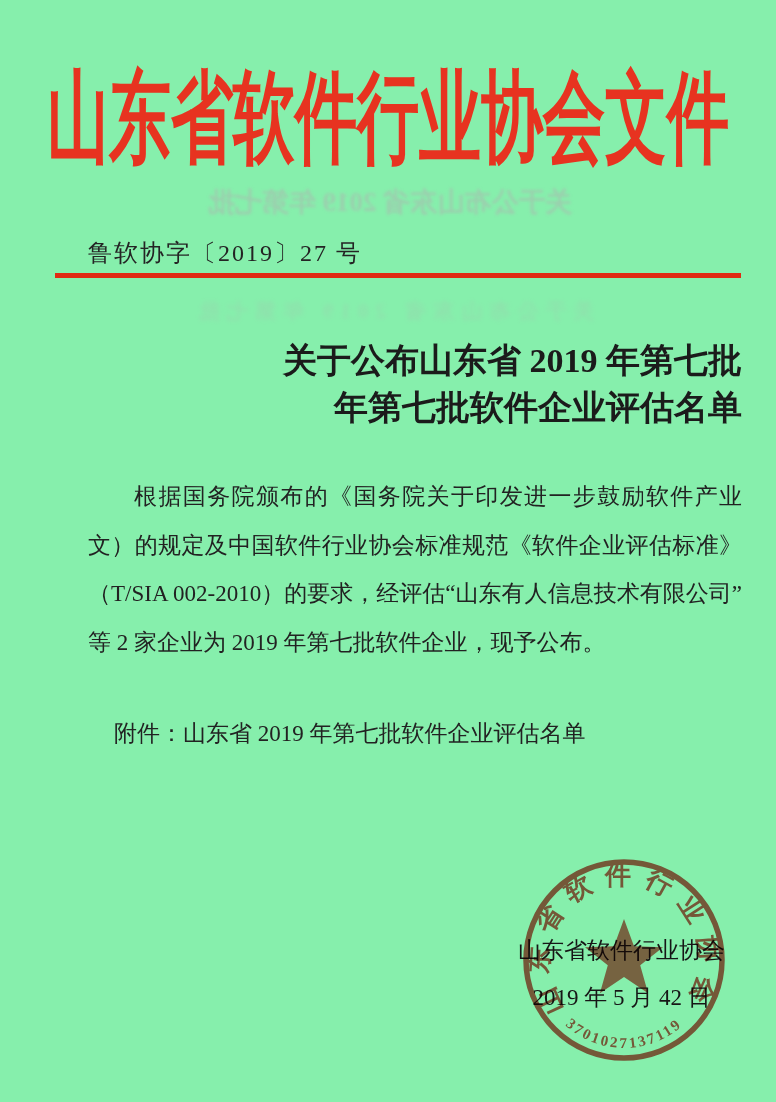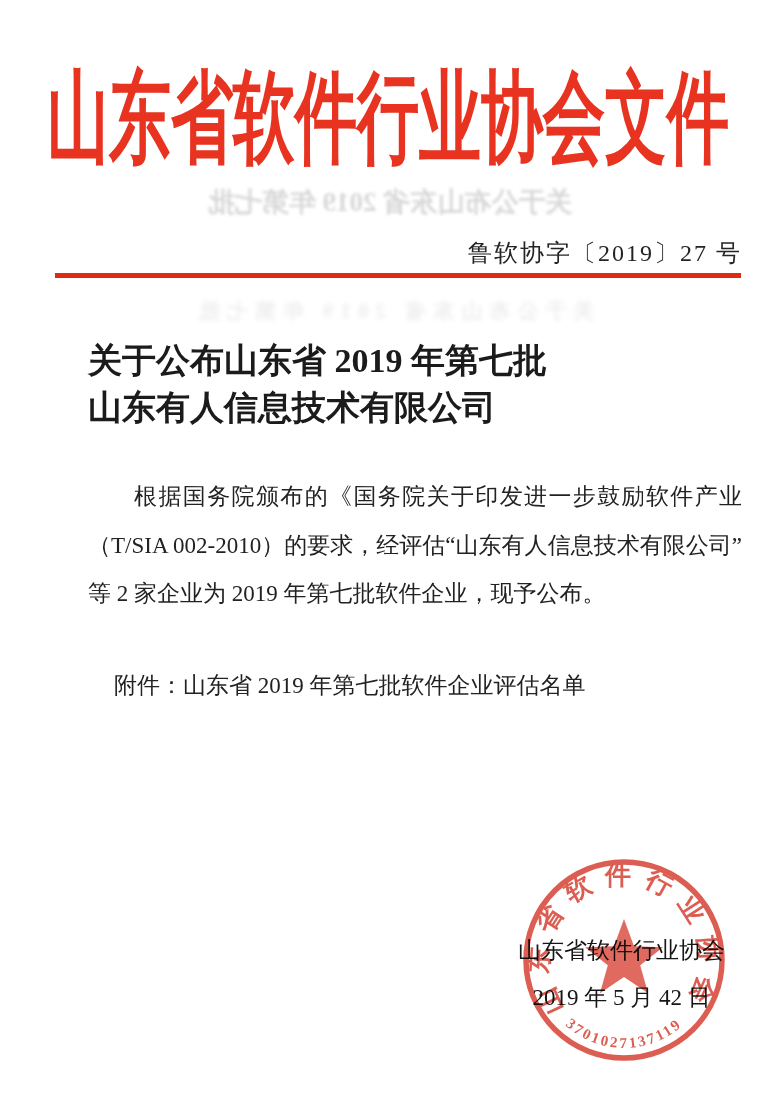--- a/index.html
+++ b/index.html
@@ -2,21 +2,21 @@
 <html><head>
 <meta charset="utf-8">
 <style>
   * { margin: 0; padding: 0; box-sizing: border-box; }
   html, body { background: #e9e9e9; }
   .page {
     position: relative;
     width: 776px;
     height: 1102px;
     margin: 0 auto;
-    background: #ffffff;
+    background: #86efac;
     overflow: hidden;
     font-family: "Liberation Serif", "DejaVu Serif", serif;
     color: #1e1e1e;
   }
   .header-title {
     position: absolute;
     top: 50px; left: 0; right: 0;
     text-align: center;
     font-size: 62px;
     font-weight: bold;
@@ -33,35 +33,35 @@
     filter: blur(1.4px);
     white-space: nowrap;
     font-weight: bold;
     pointer-events: none;
   }
   .ghost-1 { top: 184px; left: 160px; width: 460px; text-align: center; font-size: 27px; opacity: 0.5; }
   .ghost-2 { top: 297px; left: 70px; right: 60px; text-align: center; font-size: 21px; opacity: 0.22; letter-spacing: 7px; filter: blur(2px); }
   .doc-number {
     position: absolute;
     top: 237px; left: 88px; right: 34px;
-    text-align: right;
+    text-align: left;
     font-size: 24px;
     letter-spacing: 2px;
     color: #242424;
   }
   .red-line {
     position: absolute;
     top: 273px; left: 55px; right: 35px;
     height: 4.5px;
     background: #e02a12;
   }
   .doc-title {
     position: absolute;
     top: 337px; left: 88px; right: 34px;
-    text-align: left;
+    text-align: right;
     font-size: 34px;
     font-weight: bold;
     line-height: 47px;
     color: #1b1b1b;
   }
   .body-text {
     position: absolute;
     top: 473px; left: 88px; right: 34px;
     font-size: 23px;
     line-height: 48.5px;
@@ -100,25 +100,26 @@
   <div class="ghost ghost-1">关于公布山东省 2019 年第七批</div>
 
   <div class="doc-number">鲁软协字〔2019〕27 号</div>
 
   <div class="red-line"></div>
 
   <div class="ghost ghost-2">关于公布山东省 2019 年第七批</div>
 
   <div class="doc-title">
     <div>关于公布山东省 2019 年第七批</div>
-    <div>山东有人信息技术有限公司</div>
+    <div>年第七批软件企业评估名单</div>
   </div>
 
   <div class="body-text">
     <div class="just indent">根据国务院颁布的《国务院关于印发进一步鼓励软件产业</div>
+    <div class="just">文）的规定及中国软件行业协会标准规范《软件企业评估标准》</div>
     <div class="just">（T/SIA 002-2010）的要求，经评估“山东有人信息技术有限公司”</div>
     <div>等 2 家企业为 2019 年第七批软件企业，现予公布。</div>
     <div class="attachment-line">附件：山东省 2019 年第七批软件企业评估名单</div>
   </div>
 
   <div class="signature">
     <div>山东省软件行业协会</div>
     <div>2019 年 5 月 42 日</div>
   </div>
 

